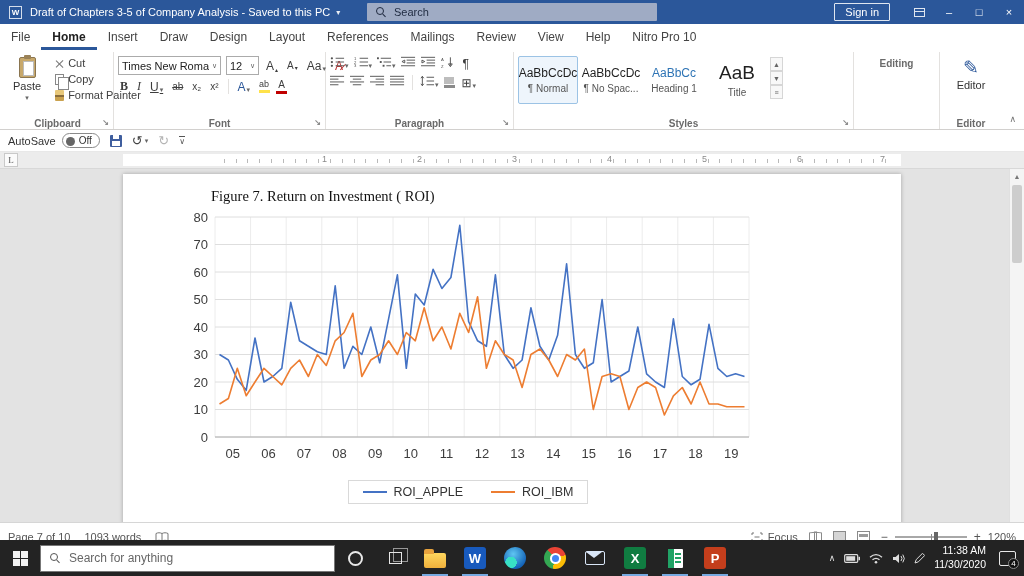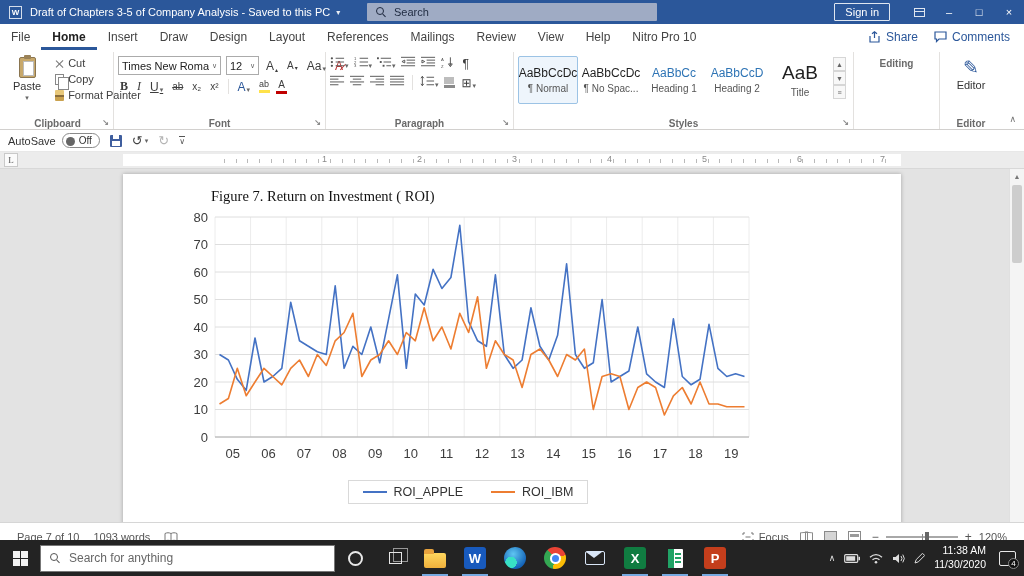--- a/index.html
+++ b/index.html
@@ -119,21 +119,21 @@
   #chart-svg text{font-family:"Liberation Sans",sans-serif;font-size:13px;fill:#3d3d3d;}
   .legend{width:-moz-fit-content;width:fit-content;margin:0 auto;border:1px solid #d9d9d9;padding:4px 14px;display:flex;gap:28px;align-items:center;font-size:12.5px;color:#333;}
   .legend-item{display:flex;align-items:center;gap:7px;}
   .legend-swatch{width:24px;height:2px;display:inline-block;}
 
   .vscroll{position:absolute;right:0;top:0;bottom:0;width:15px;background:#f4f4f4;border-left:1px solid #e0e0e0;}
   .vscroll .up{height:15px;display:flex;align-items:center;justify-content:center;font-size:7px;color:#777;}
   .vscroll .thumb{position:absolute;left:2px;right:2px;top:16px;height:78px;background:#cdcdcd;border-radius:2px;}
 
   
-  .statusbar{position:absolute;top:522px;left:0;right:0;height:28px;background:#fff;border-top:1px solid #d6d6d6;display:flex;align-items:center;font-size:11px;color:#555;padding:0 17px;}
+  .statusbar{position:absolute;top:522px;left:0;right:0;height:28px;background:#fff;border-top:1px solid #d6d6d6;display:flex;align-items:center;font-size:11px;color:#555;padding:0 8px;}
   .sb-left{display:flex;align-items:center;gap:14px;}
   .sb-right{margin-left:auto;display:flex;align-items:center;gap:11px;}
   .bookico{width:14px;height:10px;display:inline-block;}
   .viewico{width:13px;height:11px;display:inline-block;border:1px solid #8a8a8a;position:relative;}
   .viewico.active{background:#d5d5d5;}
   .viewico.book{border:none;}
   .viewico.book::before,.viewico.book::after{content:"";position:absolute;top:1px;width:6px;height:9px;border:1px solid #8a8a8a;}
   .viewico.book::before{left:0;transform:skewY(-6deg);} .viewico.book::after{right:0;transform:skewY(6deg);}
   .viewico.web::after{content:"";position:absolute;left:1px;right:1px;top:2px;height:3px;background:#9a9a9a;}
   .zoom{display:flex;align-items:center;gap:7px;}
@@ -202,34 +202,20 @@
   <span class="tab">Insert</span>
   <span class="tab">Draw</span>
   <span class="tab">Design</span>
   <span class="tab">Layout</span>
   <span class="tab">References</span>
   <span class="tab">Mailings</span>
   <span class="tab">Review</span>
   <span class="tab">View</span>
   <span class="tab">Help</span>
   <span class="tab">Nitro Pro 10</span>
-  <div class="tabs-right">
-    <span class="tr-item">
-      <svg width="13" height="12" viewBox="0 0 13 12">
-          <path d="M6.5 1v6M4 2.8L6.5 .8 9 2.8M2 5v6h9V5" stroke="#2b579a" fill="none" stroke-width="1.2"></path>
-        </svg>
-      <span>Share</span>
-    </span>
-    <span class="tr-item">
-      <svg width="13" height="12" viewBox="0 0 13 12">
-          <path d="M1 1h11v7H5L2.5 10.5V8H1z" stroke="#2b579a" fill="none" stroke-width="1.2"></path>
-        </svg>
-      <span>Comments</span>
-    </span>
-  </div>
 </div>
 
 <div class="ribbon">
 
   <div class="group" style="width:112px">
     <div class="g-content">
       <div class="bigbtn">
         <span class="clipico"></span>
         <span>Paste</span>
         <span class="cv">▾</span>
@@ -401,24 +387,20 @@
           <span class="st-prev">AaBbCcDc</span>
           <span class="st-label">¶ Normal</span>
         </div>
         <div class="stylecard">
           <span class="st-prev">AaBbCcDc</span>
           <span class="st-label">¶ No Spac...</span>
         </div>
         <div class="stylecard">
           <span class="st-prev h">AaBbCc</span>
           <span class="st-label">Heading 1</span>
-        </div>
-        <div class="stylecard">
-          <span class="st-prev h">AaBbCcD</span>
-          <span class="st-label">Heading 2</span>
         </div>
         <div class="stylecard">
           <span class="st-prev title-prev">AaB</span>
           <span class="st-label">Title</span>
         </div>
       </div>
       <div class="style-scroll">
         <span>▲</span>
         <span>▼</span>
         <span>≡</span>

